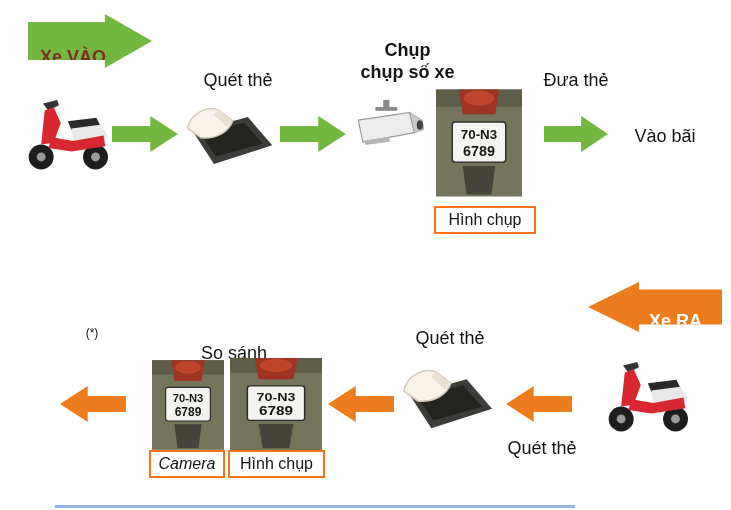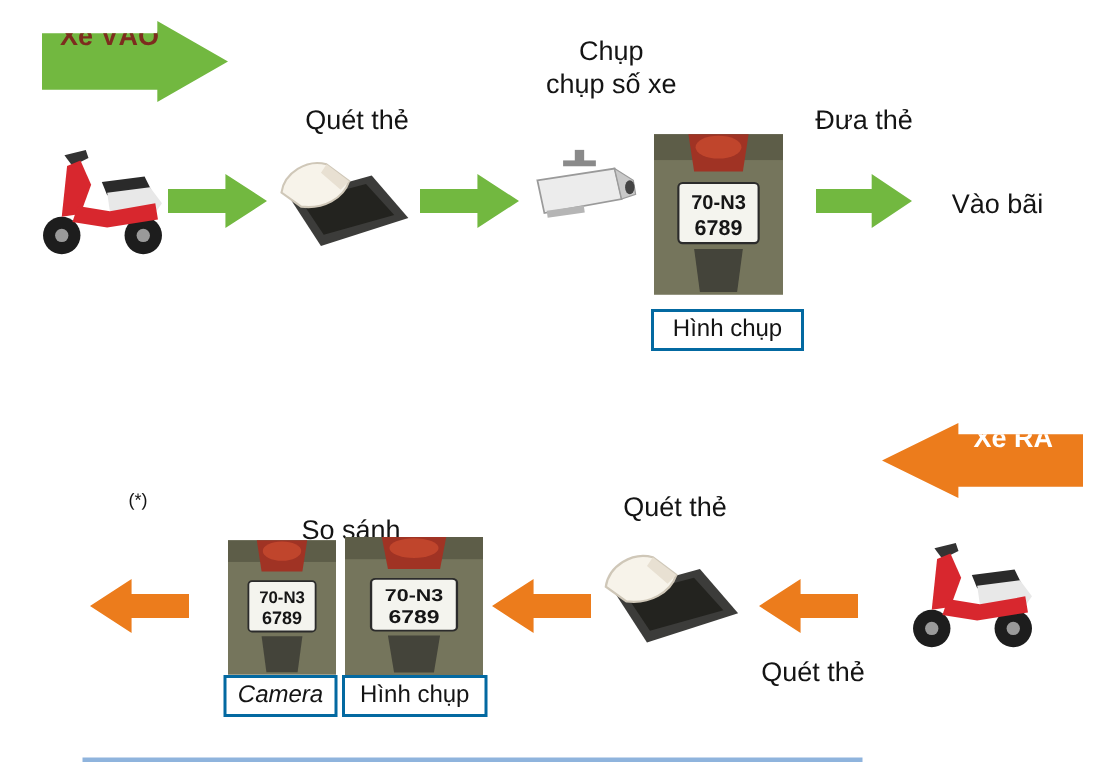--- a/index.html
+++ b/index.html
@@ -11,33 +11,33 @@
   .lbl { font-size:18px; text-align:center; line-height:1.2; color:#141414; }
   .note { font-size:12px; text-align:center; color:#141414; }
 
   
   .arr { background:#72b840; }
   .arr.orange { background:#ec7c1c; }
   .arr-r { clip-path:polygon(0 28%, 58% 28%, 58% 0, 100% 50%, 58% 100%, 58% 72%, 0 72%); }
   .arr-l { clip-path:polygon(100% 28%, 42% 28%, 42% 0, 0 50%, 42% 100%, 42% 72%, 100% 72%); }
 
   
-  .banner { display:flex; align-items:flex-start; font-weight:bold; font-size:18px; }
+  .banner { display:flex; align-items:flex-end; font-weight:bold; font-size:18px; }
   .banner-r {
     background:#72b840; color:#7d2c1e; padding-left:12px;
     clip-path:polygon(0 15%, 62% 15%, 62% 0, 100% 50%, 62% 100%, 62% 85%, 0 85%);
   }
   .banner-l {
     background:#ec7c1c; color:#ffffff; justify-content:flex-end; padding-right:20px;
     clip-path:polygon(100% 15%, 38% 15%, 38% 0, 0 50%, 38% 100%, 38% 85%, 100% 85%);
   }
 
   
   .caption-box {
-    border:2px solid #0369a1; background:#ffffff; font-size:16px;
+    border:2px solid #f97316; background:#ffffff; font-size:16px;
     display:flex; align-items:center; justify-content:center; box-sizing:border-box;
   }
 
   svg { display:block; }
   .bottom-line { background:#8fb4dd; }
 </style>
 </head>
 <body>
 
 <div class="canvas">
@@ -68,21 +68,21 @@
     <svg viewBox="0 0 100 72" width="94" height="68">
       <polygon points="12,34 70,18 96,48 34,68" fill="#3c3c3a"></polygon>
       <polygon points="20,36 66,24 86,46 36,60" fill="#23231f"></polygon>
       <path d="M6 30 C8 16 24 6 38 10 L54 22 C50 34 36 42 20 40 Z" fill="#f7f3ea" stroke="#cfc7b8" stroke-width="1.5"></path>
       <path d="M38 10 L54 22 L48 28 L34 16 Z" fill="#e8e0d2"></path>
     </svg>
   </div>
 
   <div class="abs arr arr-r" style="left:280px; top:116px; width:66px; height:36px;"></div>
 
-  <div class="abs lbl" style="left:350px; top:24px; width:115px;">
+  <div class="abs lbl" style="left:350px; top:40px; width:115px;font-weight:bold;">
     <div>Chụp</div>
     <div>chụp số xe</div>
   </div>
 
   <div class="abs" style="left:352px; top:96px; width:78px; height:64px;">
     <svg viewBox="0 0 100 72" width="78" height="64">
       <rect x="40" y="0" width="8" height="12" fill="#8a8a8a"></rect>
       <rect x="30" y="9" width="28" height="5" fill="#8a8a8a"></rect>
       <polygon points="8,26 74,16 80,42 14,54" fill="#ececec" stroke="#9a9a9a" stroke-width="1.5"></polygon>
       <polygon points="74,16 90,26 92,38 80,42" fill="#c9c9c9" stroke="#9a9a9a" stroke-width="1"></polygon>

